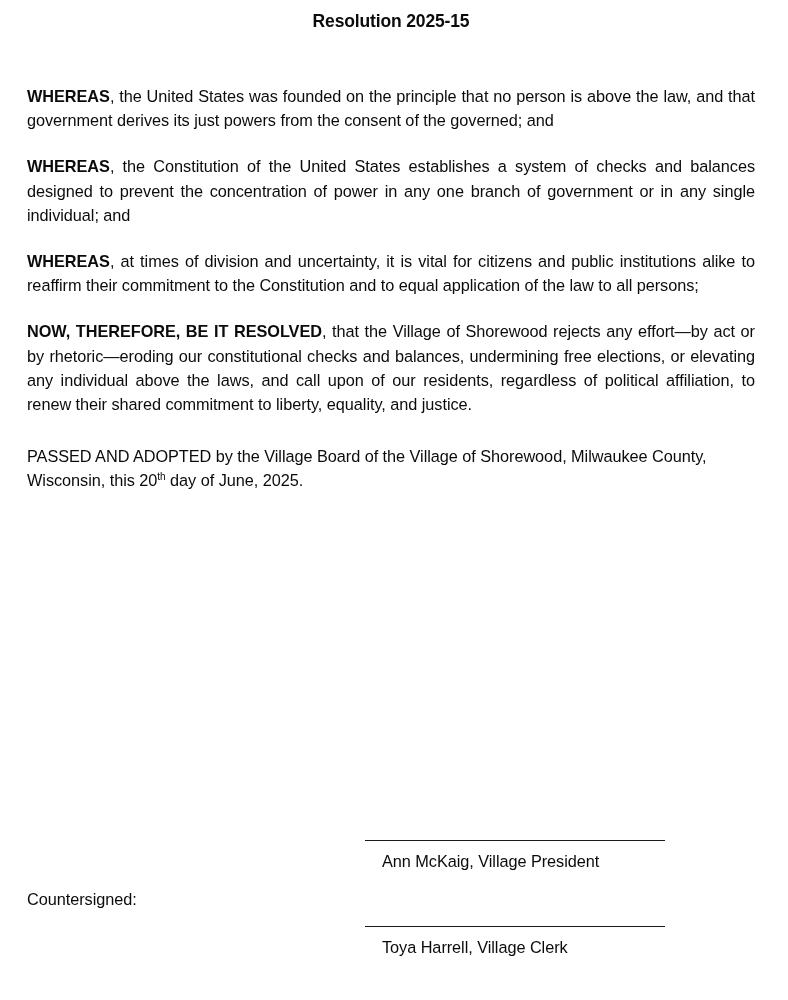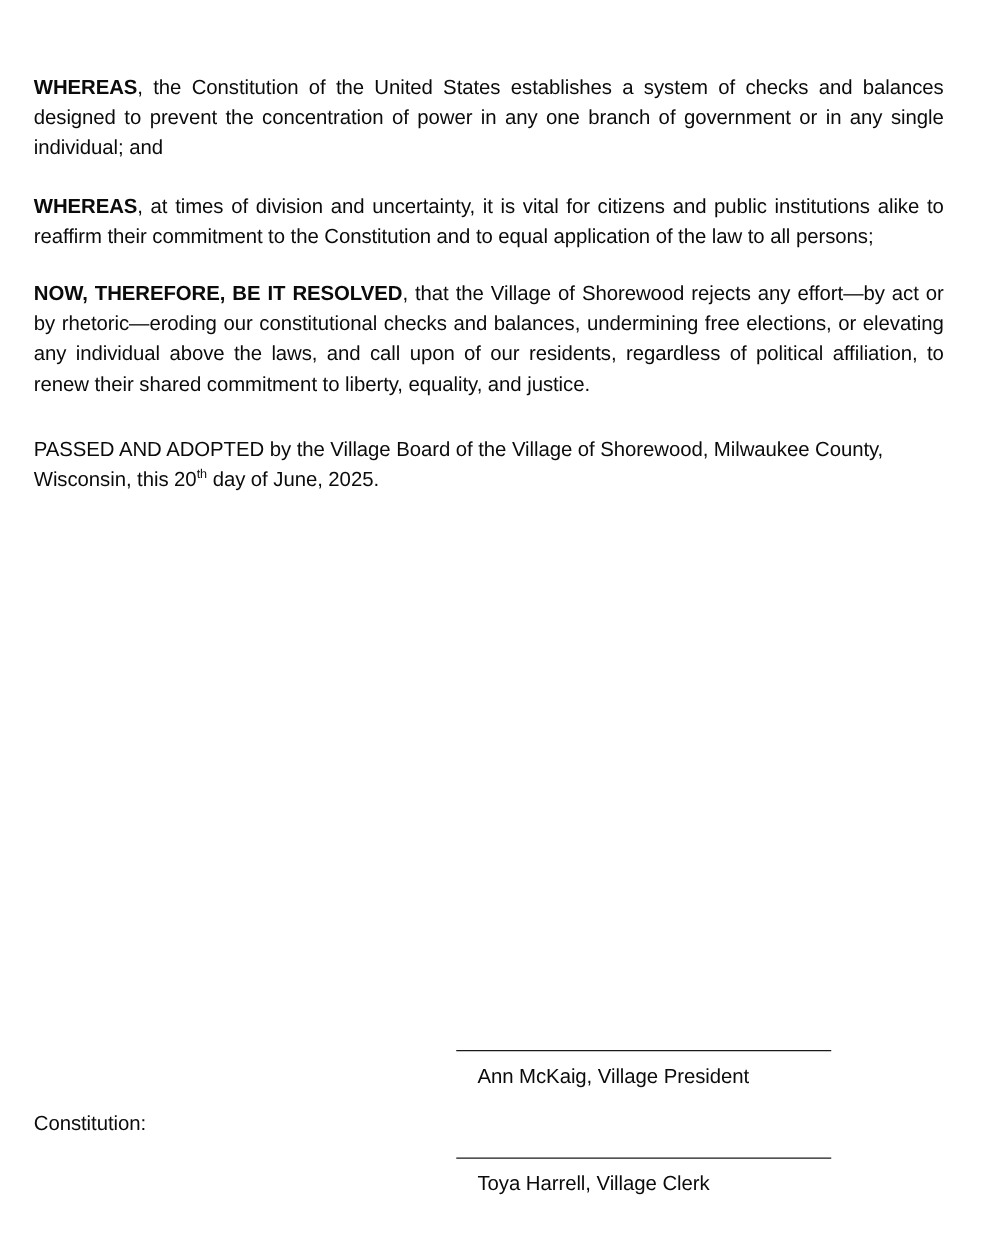--- a/index.html
+++ b/index.html
@@ -102,24 +102,28 @@
     line-height: 22px;
     letter-spacing: -0.05px;
   }
 </style>
 </head>
 <body>
 
 <div class="page">
 
   <div class="title-block">
+    <div class="title-line">Resolution 2025-15</div>
   </div>
 
   <div class="body-block">
 
+    <p class="clause">
+      <span class="lead">WHEREAS</span><span>, the United States was founded on the principle that no person is above the law, and that government derives its just powers from the consent of the governed; and</span>
+    </p>
 
     <p class="clause">
       <span class="lead">WHEREAS</span><span>, the Constitution of the United States establishes a system of checks and balances designed to prevent the concentration of power in any one branch of government or in any single individual; and</span>
     </p>
 
 
 
 
     <p class="clause">
       <span class="lead">WHEREAS</span><span>, at times of division and uncertainty, it is vital for citizens and public institutions alike to reaffirm their commitment to the Constitution and to equal application of the law to all persons;</span>
@@ -128,21 +132,21 @@
     <p class="clause">
       <span class="lead">NOW, THEREFORE, BE IT RESOLVED</span><span>, that the Village of Shorewood rejects any effort—by act or by rhetoric—eroding our constitutional checks and balances, undermining free elections, or elevating any individual above the laws, and call upon of our residents, regardless of political affiliation, to renew their shared commitment to liberty, equality, and justice.</span>
     </p>
 
     <p class="passed"><span>PASSED AND ADOPTED by the Village Board of the Village of Shorewood, Milwaukee County, Wisconsin, this 20</span><sup>th</sup><span> day of June, 2025.</span></p>
 
   </div>
 
   <div class="sig-area">
 
-    <div class="countersigned">Constitution:</div>
+    <div class="countersigned">Countersigned:</div>
 
     <div class="sig-group president">
       <div class="sig-rule"></div>
       <div class="sig-name">Ann McKaig, Village President</div>
     </div>
 
     <div class="sig-group clerk">
       <div class="sig-rule"></div>
       <div class="sig-name">Toya Harrell, Village Clerk</div>
     </div>

